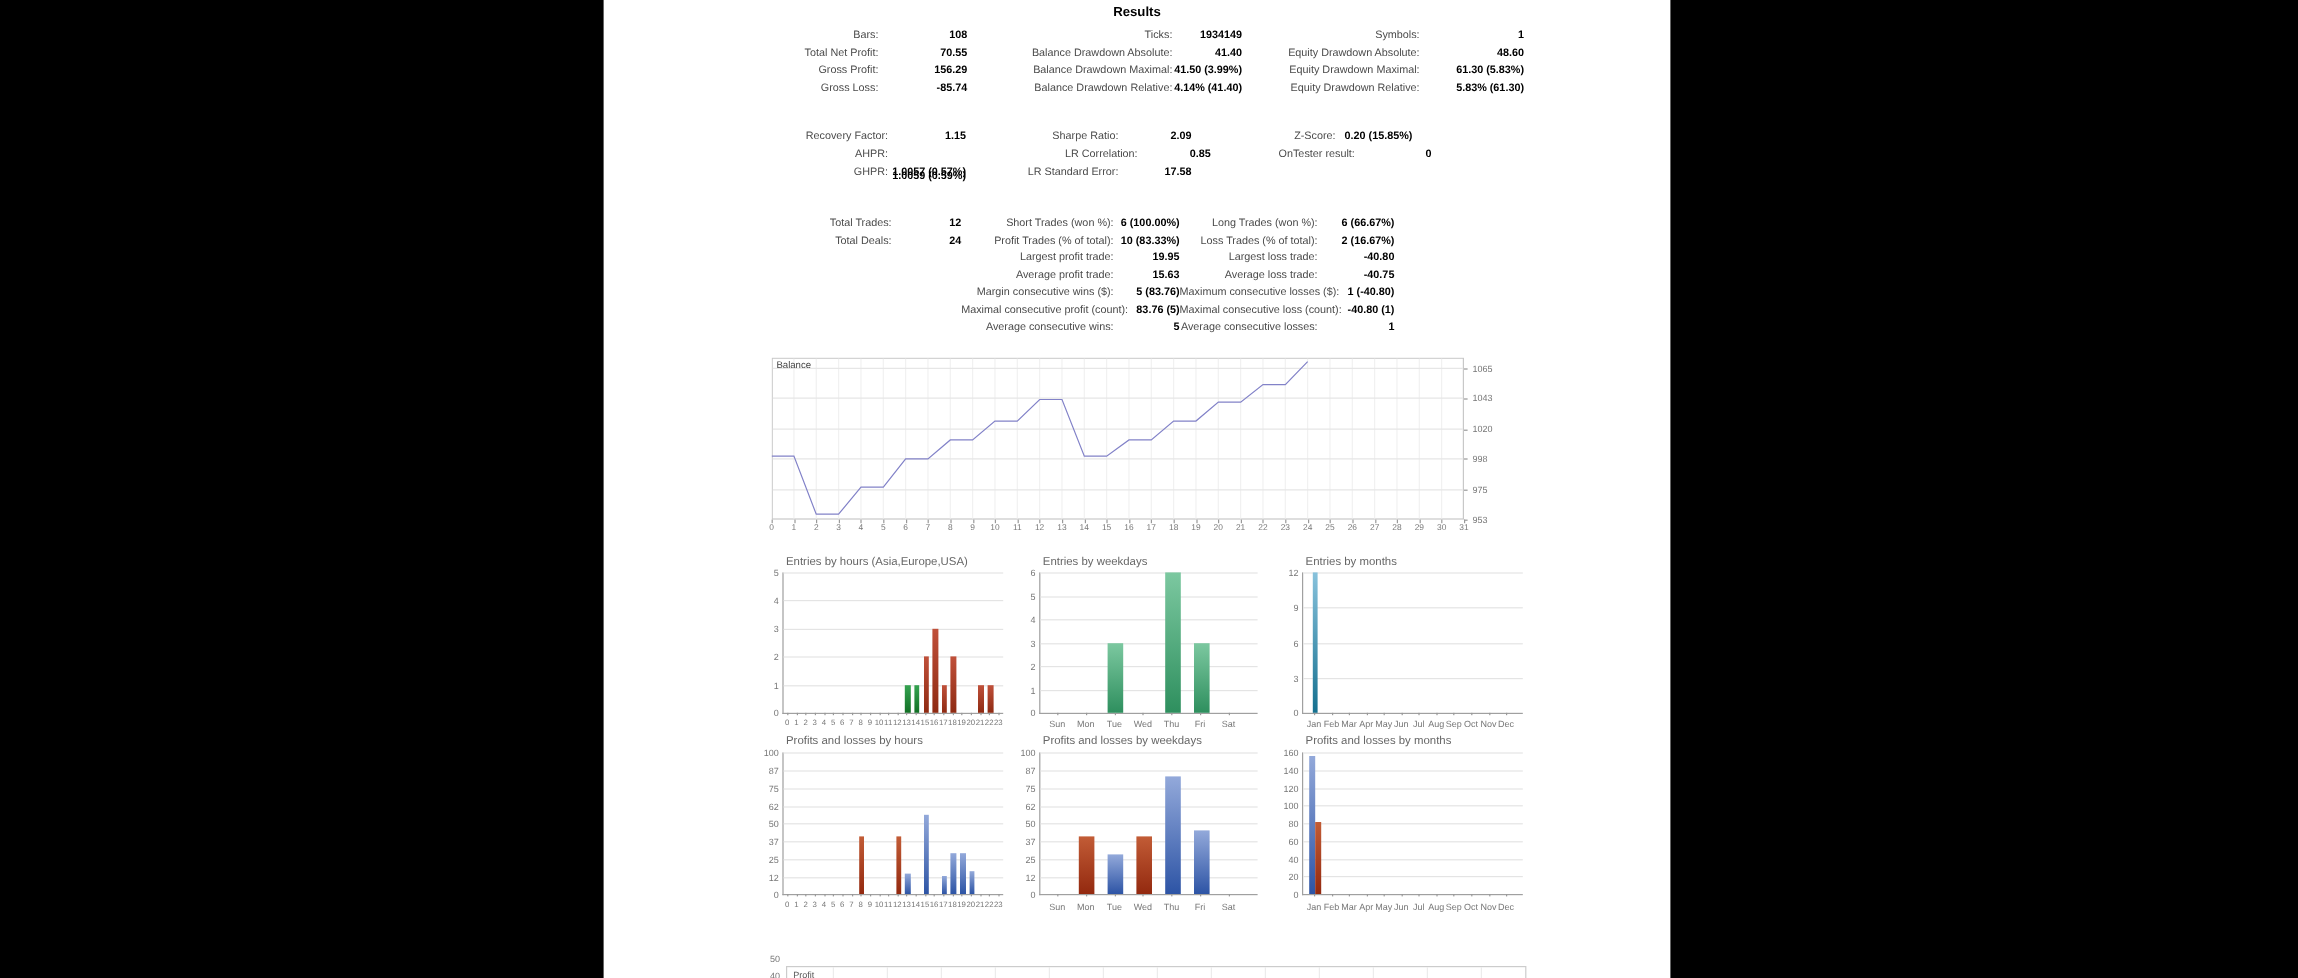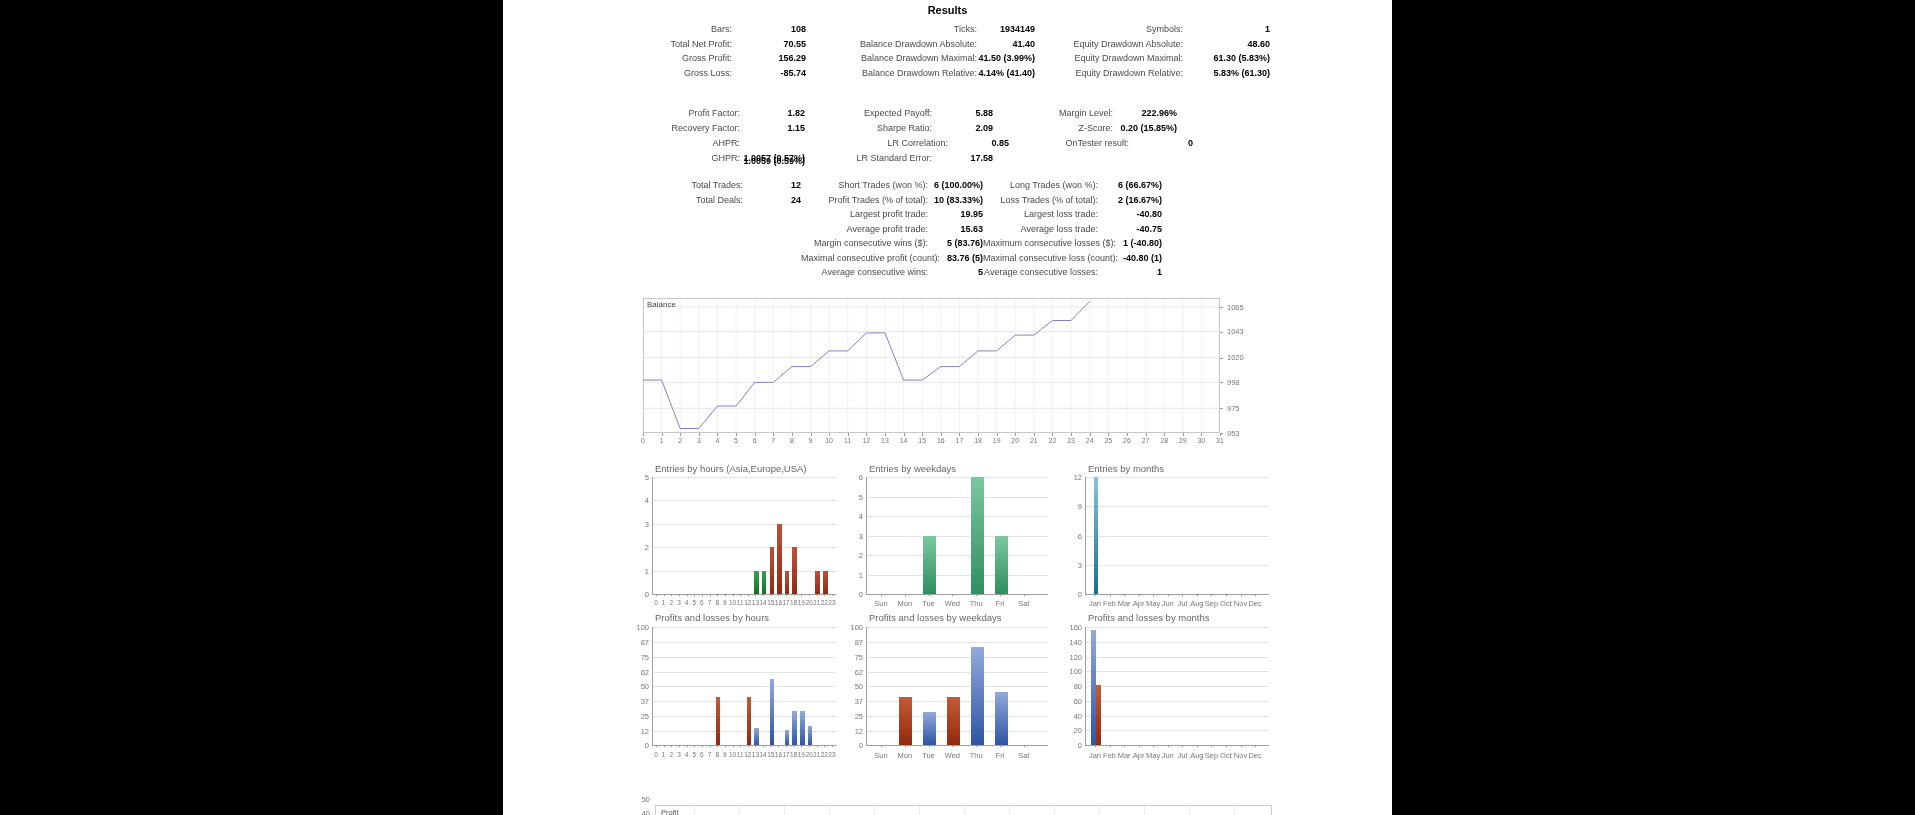--- a/index.html
+++ b/index.html
@@ -63,28 +63,20 @@
         <div class="st-row" style="height: 14.5px;">
           <span class="st-l" style="width: 229px;">Gross Loss:</span>
           <span class="st-v" style="width: 74px;">-85.74</span>
           <span class="st-l" style="width: 171px;">Balance Drawdown Relative:</span>
           <span class="st-v" style="width: 58px;">4.14% (41.40)</span>
           <span class="st-l" style="width: 148px;">Equity Drawdown Relative:</span>
           <span class="st-v" style="width: 87px;">5.83% (61.30)</span>
         </div>
       </div>
     <div class="stats-block" id="block2" style="top: 105px;">
-        <div class="st-row" style="height: 15px;">
-          <span class="st-l" style="width: 237px;">Profit Factor:</span>
-          <span class="st-v" style="width: 65px;">1.82</span>
-          <span class="st-l" style="width: 127px;">Expected Payoff:</span>
-          <span class="st-v" style="width: 61px;">5.88</span>
-          <span class="st-l" style="width: 120px;">Margin Level:</span>
-          <span class="st-v" style="width: 64px;">222.96%</span>
-        </div>
         <div class="st-row" style="height: 15px;">
           <span class="st-l" style="width: 237px;">Recovery Factor:</span>
           <span class="st-v" style="width: 65px;">1.15</span>
           <span class="st-l" style="width: 127px;">Sharpe Ratio:</span>
           <span class="st-v" style="width: 61px;">2.09</span>
           <span class="st-l" style="width: 120px;">Z-Score:</span>
           <span class="st-v" style="width: 64px;">0.20 (15.85%)</span>
         </div>
         <div class="st-row" style="height: 15px;">
           <span class="st-l" style="width: 237px;">AHPR:</span>

